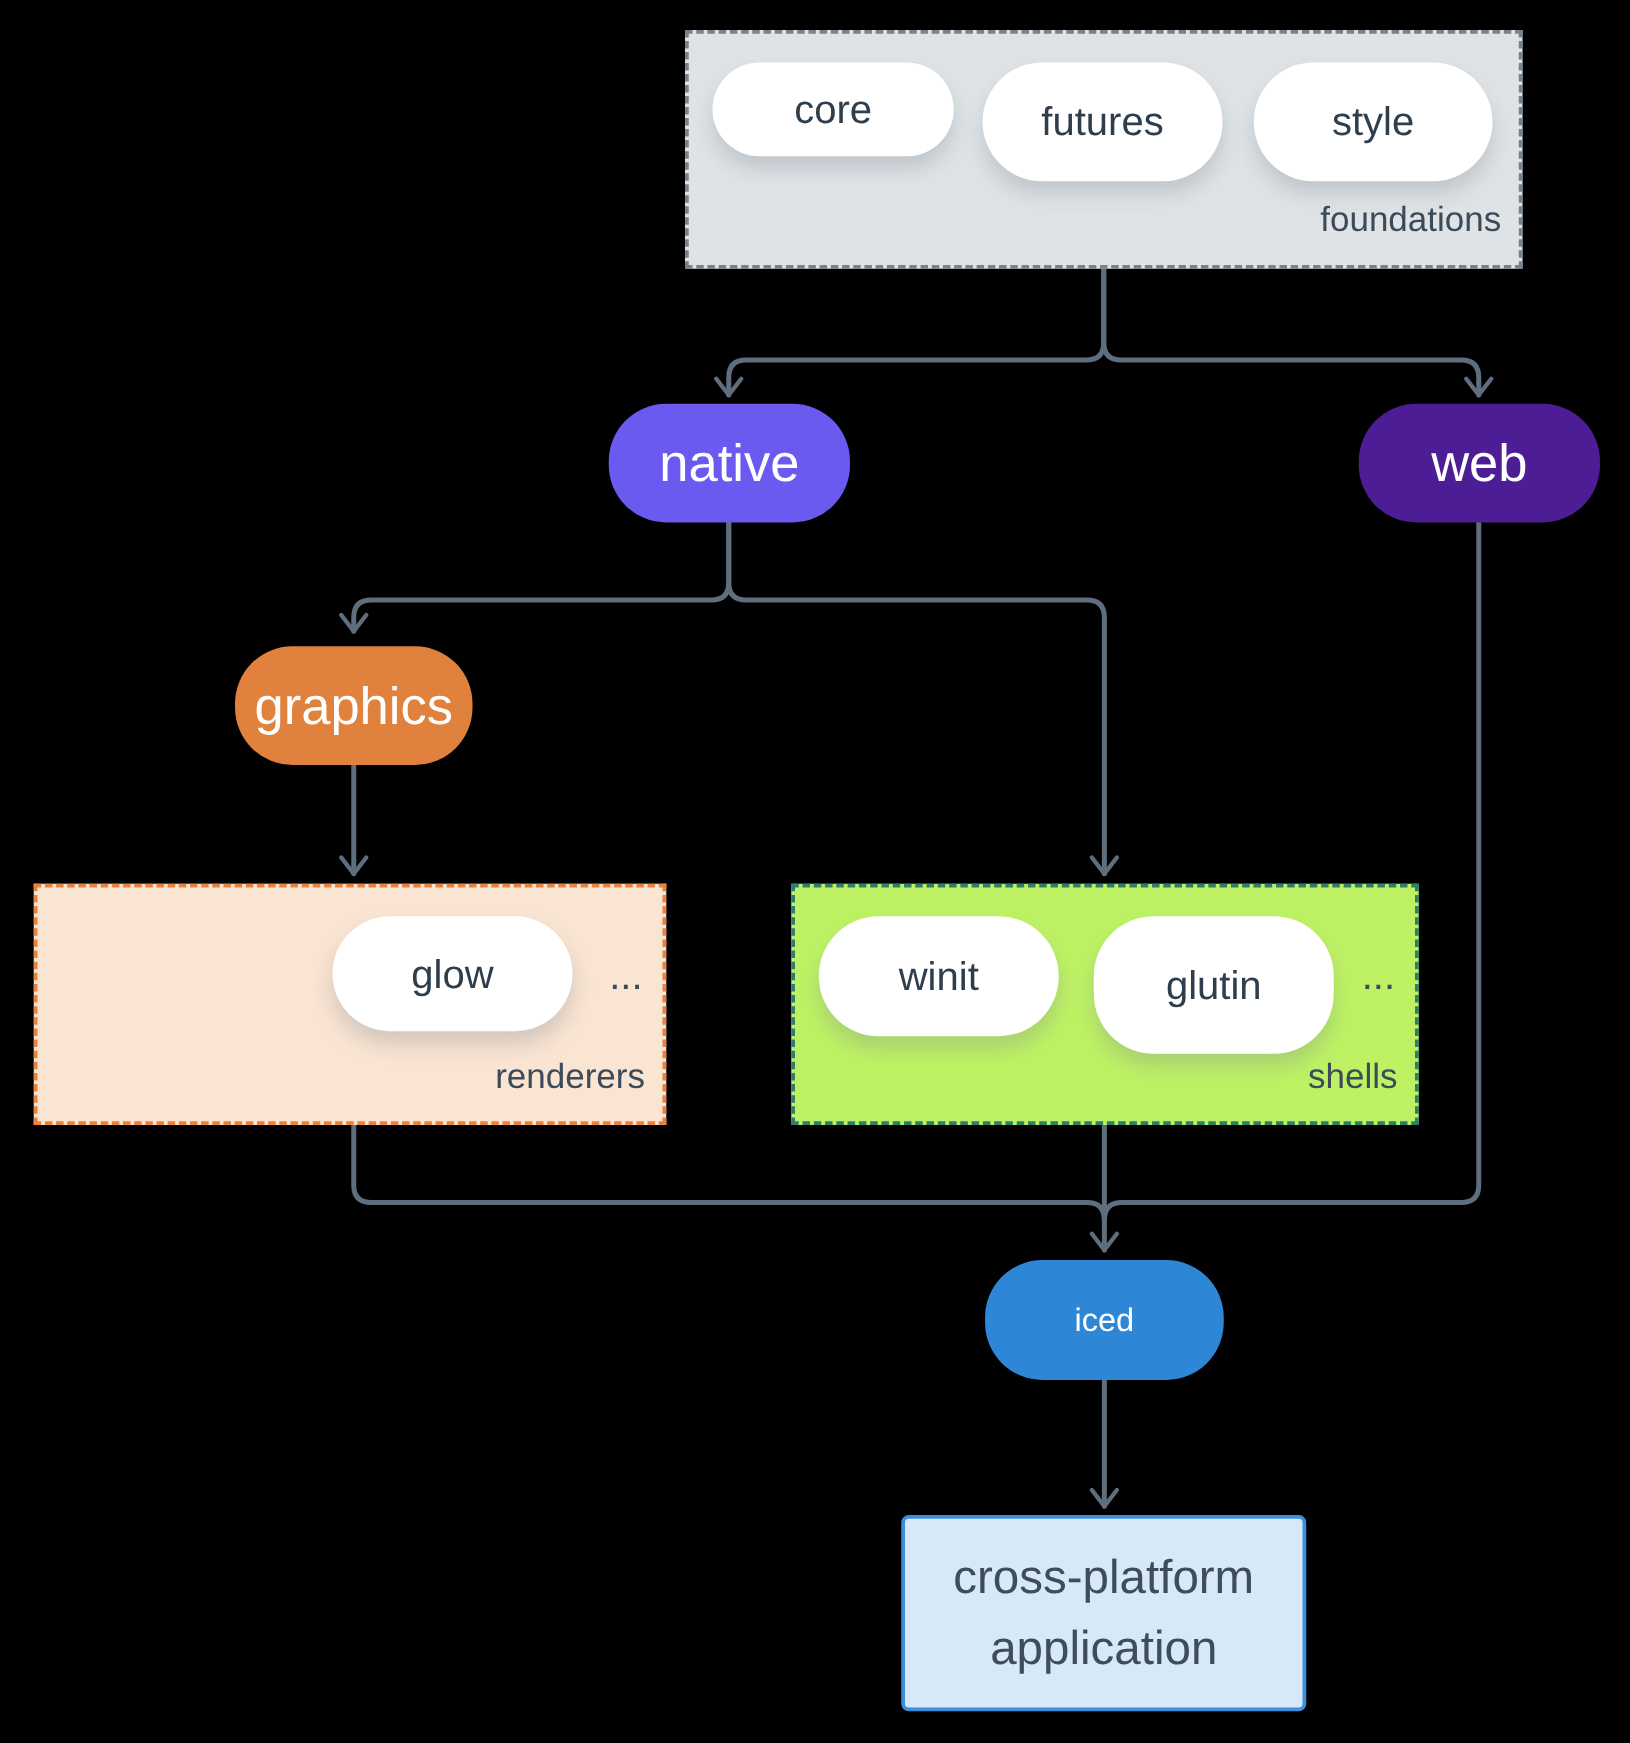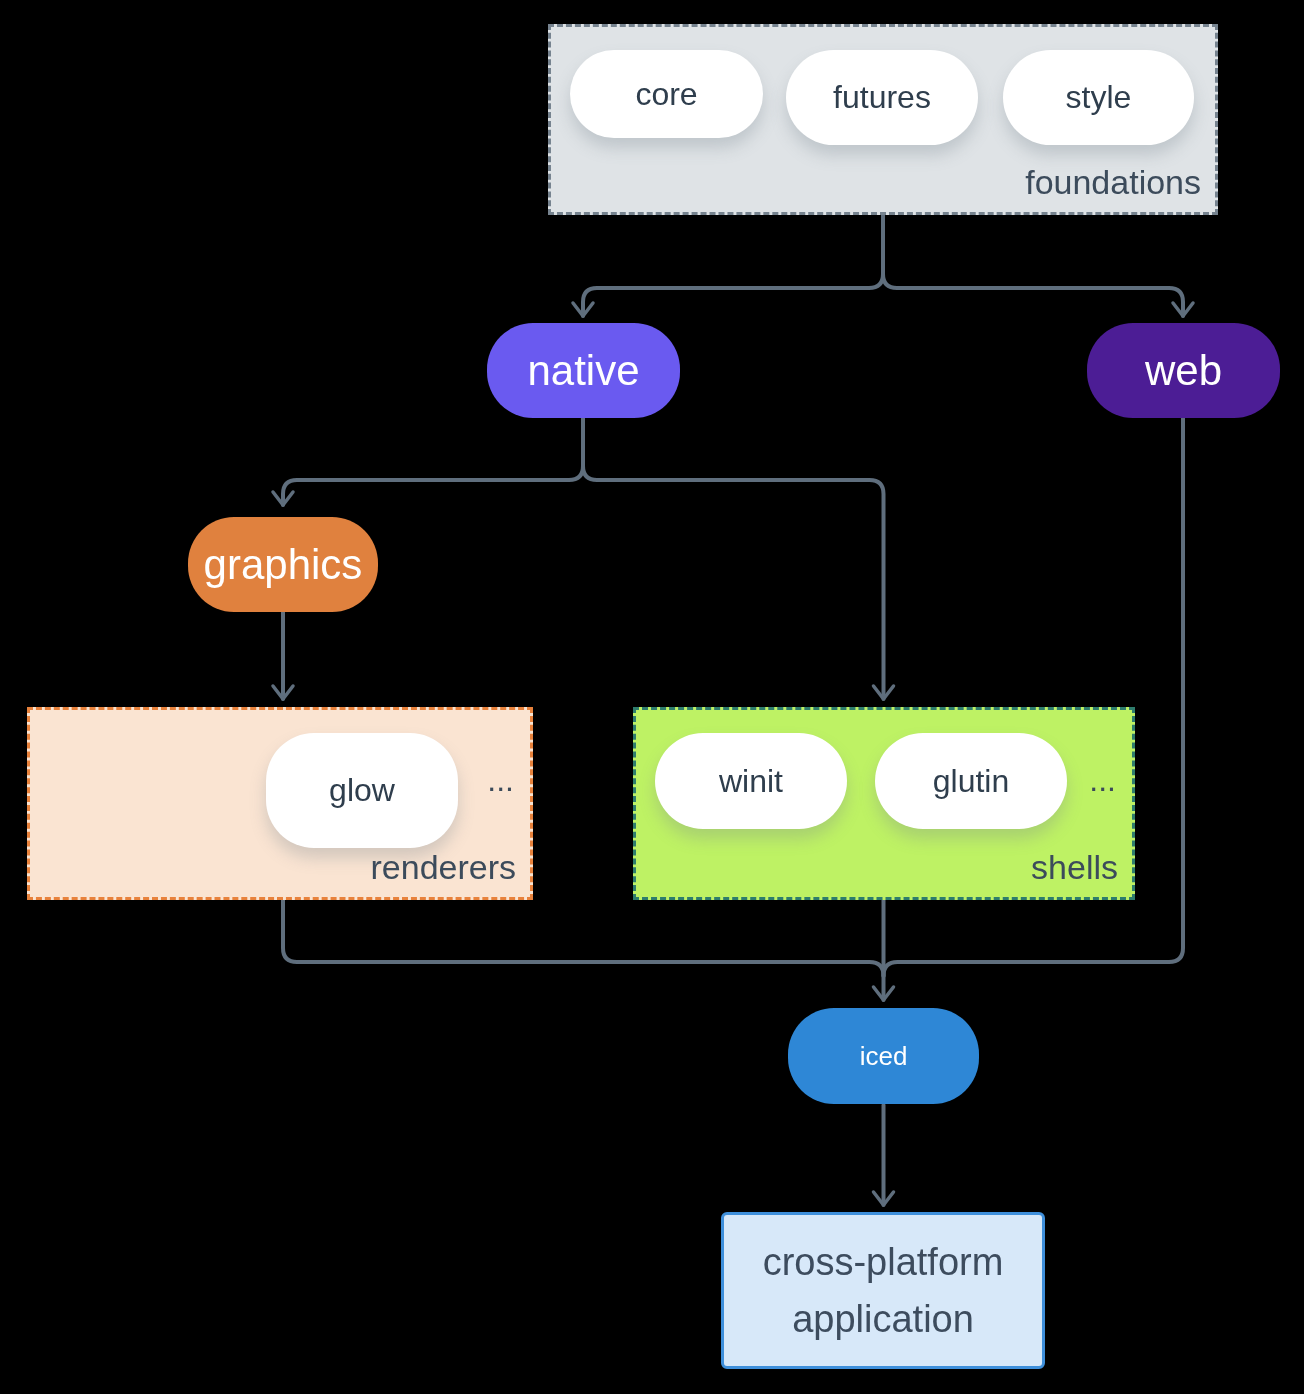--- a/index.html
+++ b/index.html
@@ -35,49 +35,49 @@
     background: #fae4d2;
     border: 3px dashed #e8823c;
   }
   .group-box.shells {
     left: 633px; top: 707px; width: 502px; height: 193px;
     background: #bef264;
     border: 3px dashed #2e7d6d;
   }
   .group-label {
     position: absolute;
-    right: 14px; bottom: 10px;
-    font-size: 34px;
+    right: 14px; bottom: 20px;
+    font-size: 28px;
     color: #3c4b5b;
   }
   .pill {
     position: absolute;
     display: flex;
     align-items: center;
     justify-content: center;
     box-sizing: border-box;
     white-space: nowrap;
   }
   .pill.white {
     background: #ffffff;
     border-radius: 48px;
     color: #2f3e4d;
     font-size: 32px;
     box-shadow: 0 10px 16px rgba(120,132,143,0.30);
   }
   
-  .pill.core    { left: 19px;  top: 23px; width: 193px; height: 88px; }
+  .pill.core    { left: 19px;  top: 23px; width: 193px; height: 75px; }
   .pill.futures { left: 235px; top: 23px; width: 192px; height: 95px; }
   .pill.style   { left: 452px; top: 23px; width: 191px; height: 95px; }
   
   .pill.wgpu { left: 20px;  top: 23px; width: 192px; height: 96px; }
-  .pill.glow { left: 236px; top: 23px; width: 192px; height: 115px; }
+  .pill.glow { left: 236px; top: 23px; width: 192px; height: 92px; }
   
   .pill.winit  { left: 19px;  top: 23px; width: 192px; height: 96px; }
-  .pill.glutin { left: 239px; top: 23px; width: 192px; height: 96px; }
+  .pill.glutin { left: 239px; top: 23px; width: 192px; height: 110px; }
   .ellipsis {
     position: absolute;
     font-size: 32px;
     color: #3b4a59;
     top: 52px;
     right: 16px;
   }
   .node {
     position: absolute;
     display: flex;

